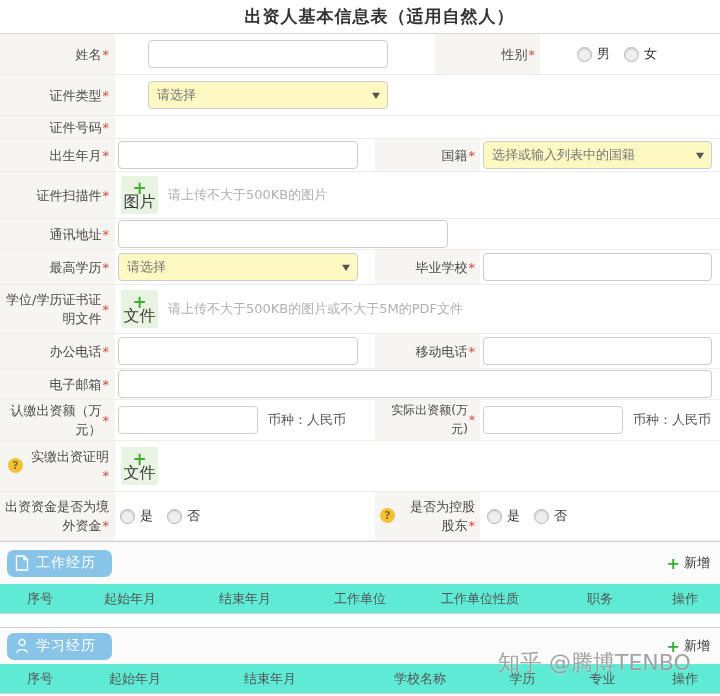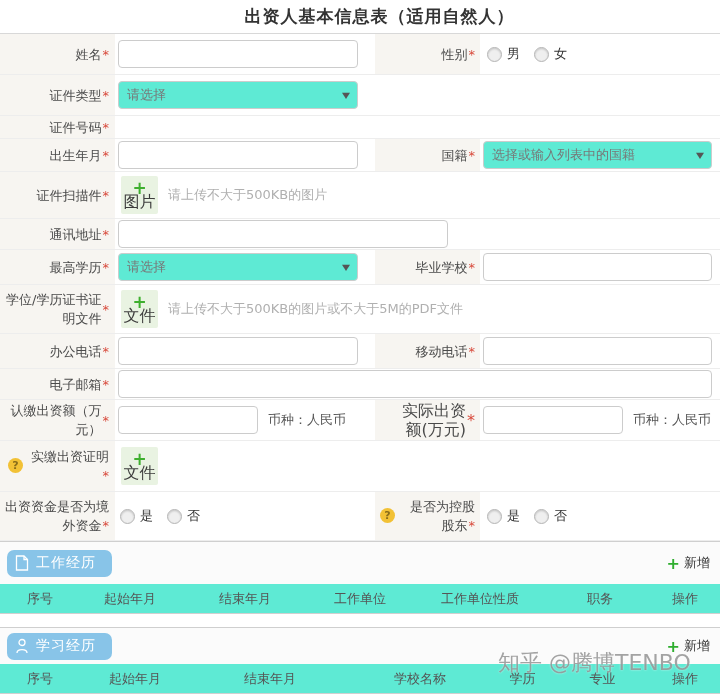--- a/index.html
+++ b/index.html
@@ -14,26 +14,26 @@
   .frow{display:flex;border-bottom:1px solid #ededed;align-items:stretch;}
   .lbl{width:115px;min-width:115px;background:#f7f5f1;color:#4a4a4a;font-size:13px;
        display:flex;align-items:center;justify-content:flex-end;text-align:right;
        padding:2px 6px 2px 4px;box-sizing:border-box;line-height:19px;position:relative;}
   .lbl2{width:105px;min-width:105px;background:#f7f5f1;color:#4a4a4a;font-size:13px;
        display:flex;align-items:center;justify-content:flex-end;text-align:right;
        padding:2px 5px 2px 16px;box-sizing:border-box;line-height:19px;position:relative;}
   .fld{flex:1;background:#fff;display:flex;align-items:center;padding-left:3px;box-sizing:border-box;}
   .fld-left{width:260px;min-width:260px;background:#fff;display:flex;align-items:center;padding-left:3px;box-sizing:border-box;}
   .req{color:#d84a3c;margin-left:1px;}
-  .sm{font-size:16px;}
+  .sm{font-size:12px;}
 
   .inp{height:28px;border:1px solid #ccc;border-radius:4px;background:#fff;box-sizing:border-box;outline:none;padding:0 6px;font-size:13px;}
   .w240{width:240px;} .w229{width:229px;} .w330{width:330px;} .w594{width:594px;} .w140{width:140px;}
 
-  .sel{height:28px;border:1px solid #ccc;border-radius:4px;background:#5eead4;box-sizing:border-box;
+  .sel{height:28px;border:1px solid #ccc;border-radius:4px;background:#fef9c3;box-sizing:border-box;
        display:flex;align-items:center;justify-content:space-between;padding:0 8px;cursor:pointer;}
   .sel .ph{color:#777;font-size:13px;}
   .sel .caret{color:#555;font-size:8px;transform:scaleX(1.3);}
 
   .radio{width:13px;height:13px;border-radius:50%;background:#efefef;border:1px solid #b5b5b5;
          box-shadow:inset 0 1px 2px rgba(0,0,0,.18);display:inline-block;cursor:pointer;}
   .rlbl{font-size:13px;color:#333;margin:0 14px 0 5px;}
 
   .upbtn{width:37px;height:38px;background:#e9f3e2;display:flex;flex-direction:column;align-items:center;
          justify-content:center;cursor:pointer;margin-left:3px;border-radius:2px;}
@@ -59,21 +59,21 @@
 
   .thead{display:flex;background:#5eead4;height:29px;align-items:center;border-bottom:1px solid #d0d0d0;}
   .th{font-size:13px;color:#555;text-align:center;box-sizing:border-box;}
   .wc1{width:80px;} .wc2{width:100px;} .wc3{width:130px;} .wc4{width:100px;} .wc5{width:140px;} .wc6{width:100px;} .wc7{width:70px;}
   .sc1{width:80px;} .sc2{width:110px;} .sc3{width:160px;} .sc4{width:140px;} .sc5{width:65px;} .sc6{width:95px;} .sc7{width:70px;}
   .gap{height:13px;background:#fff;}
 
   .watermark{position:absolute;left:498px;top:648px;font-size:22px;color:rgba(140,140,140,.8);
              white-space:nowrap;pointer-events:none;text-shadow:0 0 2px rgba(255,255,255,.7);}
 
-  .rh40{height:40px;} .rh22{height:22px;} .rh32{height:32px;} .rh46{height:46px;}
+  .rh40{height:40px;gap:30px;} .rh22{height:22px;} .rh32{height:32px;} .rh46{height:46px;}
   .rh30{height:30px;} .rh34{height:34px;} .rh48{height:48px;} .rh50{height:50px;} .rh42h{height:40px;}
 </style>
 </head>
 <body>
 
 <div class="page">
 
   <div class="titlebar">
     <h1>出资人基本信息表（适用自然人）</h1>
   </div>

